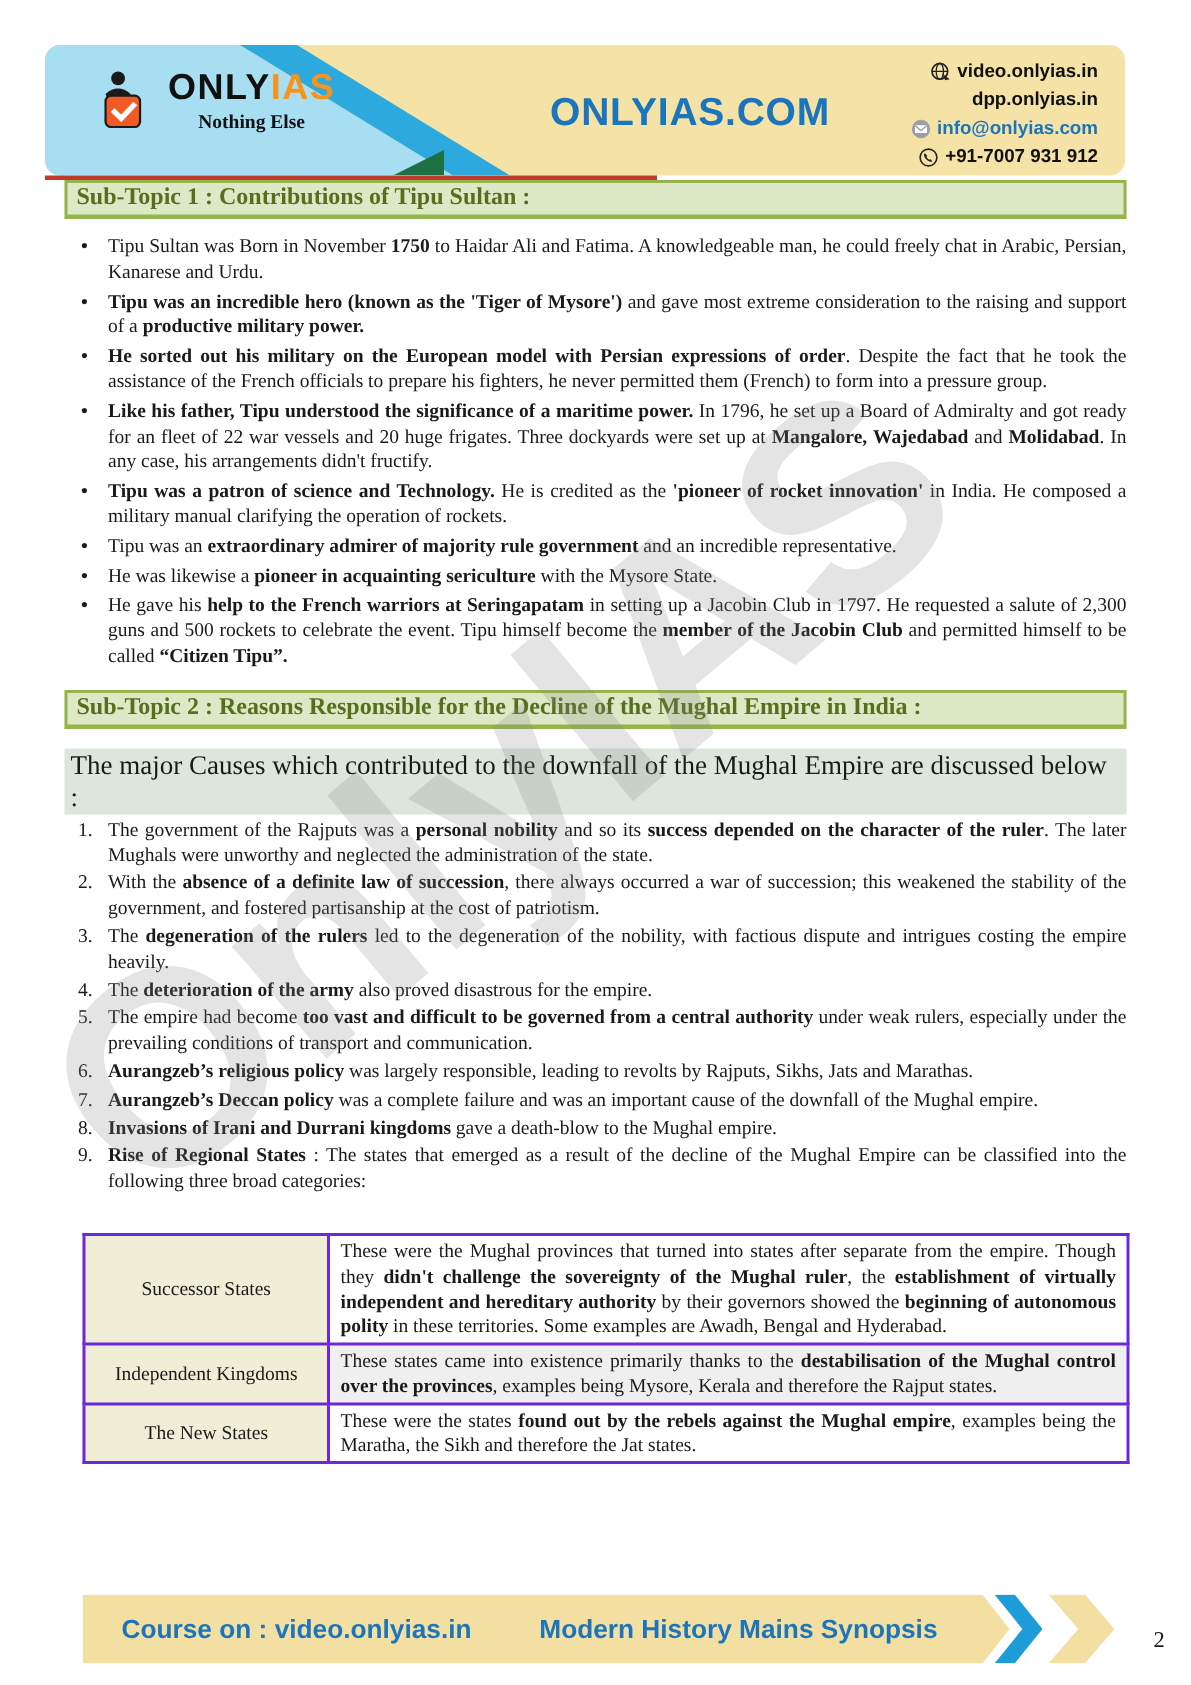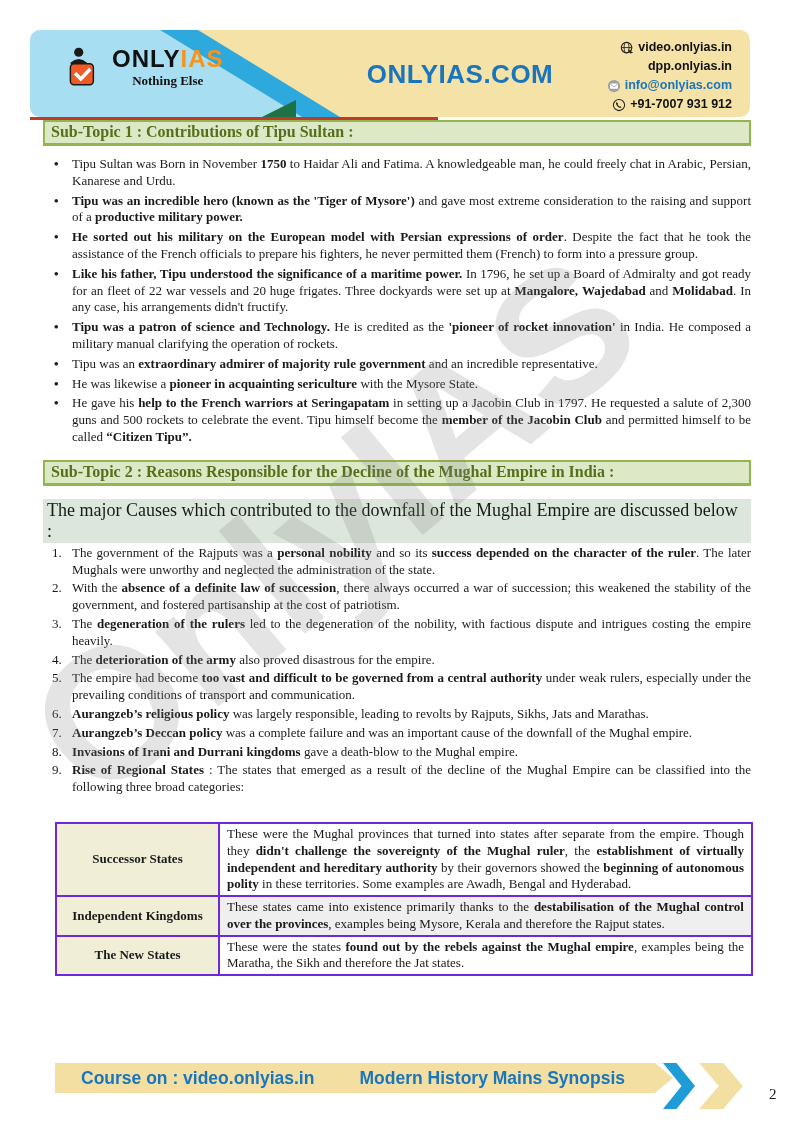--- a/index.html
+++ b/index.html
@@ -58,27 +58,27 @@
   ul.bullets.one { margin-top:9px; }
   .highlight { margin-top:13px; background:var(--highlight_bg); font-size:18px;
                padding:1px 4px; }
   ol.causes { list-style:none; counter-reset:c; font-size:13px; line-height:16.8px; margin-top:2px; }
   ol.causes li { counter-increment:c; position:relative; padding-left:29px;
                  text-align:justify; margin-bottom:2px; }
   ol.causes li::before { content:counter(c) "."; position:absolute; left:9px; }
   
   table.states { margin:26px 0 0 12px; width:698px; border-collapse:collapse; font-size:13px; }
   table.states td { border:2px solid #6d28d9; vertical-align:middle; padding:2px 7px; }
-  td.t-label { width:163px; background:var(--table_label_bg); font-weight:bold;
+  td.t-label { width:163px; background:var(--table_label_bg); font-weight:normal;
                text-align:center; line-height:16.5px; }
   td.t-content { text-align:justify; line-height:16.8px; background:#fff; }
   table.states tr:nth-child(2) td.t-content { background:#efefef; }
   
   .footer { position:absolute; left:55px; top:1063px; width:695px; height:46px; z-index:1; }
-  .f-bar { position:absolute; left:0; top:0; width:618px; height:30px;
+  .f-bar { position:absolute; left:0; top:0; width:618px; height:46px;
            background:var(--footer_cream);
            clip-path:polygon(0 0, calc(100% - 18px) 0, 100% 50%, calc(100% - 18px) 100%, 0 100%);
            display:flex; align-items:center; justify-content:space-between;
            padding:0 48px 0 26px;
            font-family:"Liberation Sans", sans-serif; font-weight:bold; font-size:17.5px;
            color:var(--brand_blue); }
   .chev { position:absolute; top:0; height:46px; }
   .chev.blue  { left:608px; width:32px; background:var(--footer_chevron_blue);
            clip-path:polygon(0 0, 42% 0, 100% 50%, 42% 100%, 0 100%, 58% 50%); }
   .chev.cream { left:644px; width:44px; background:var(--footer_cream);

